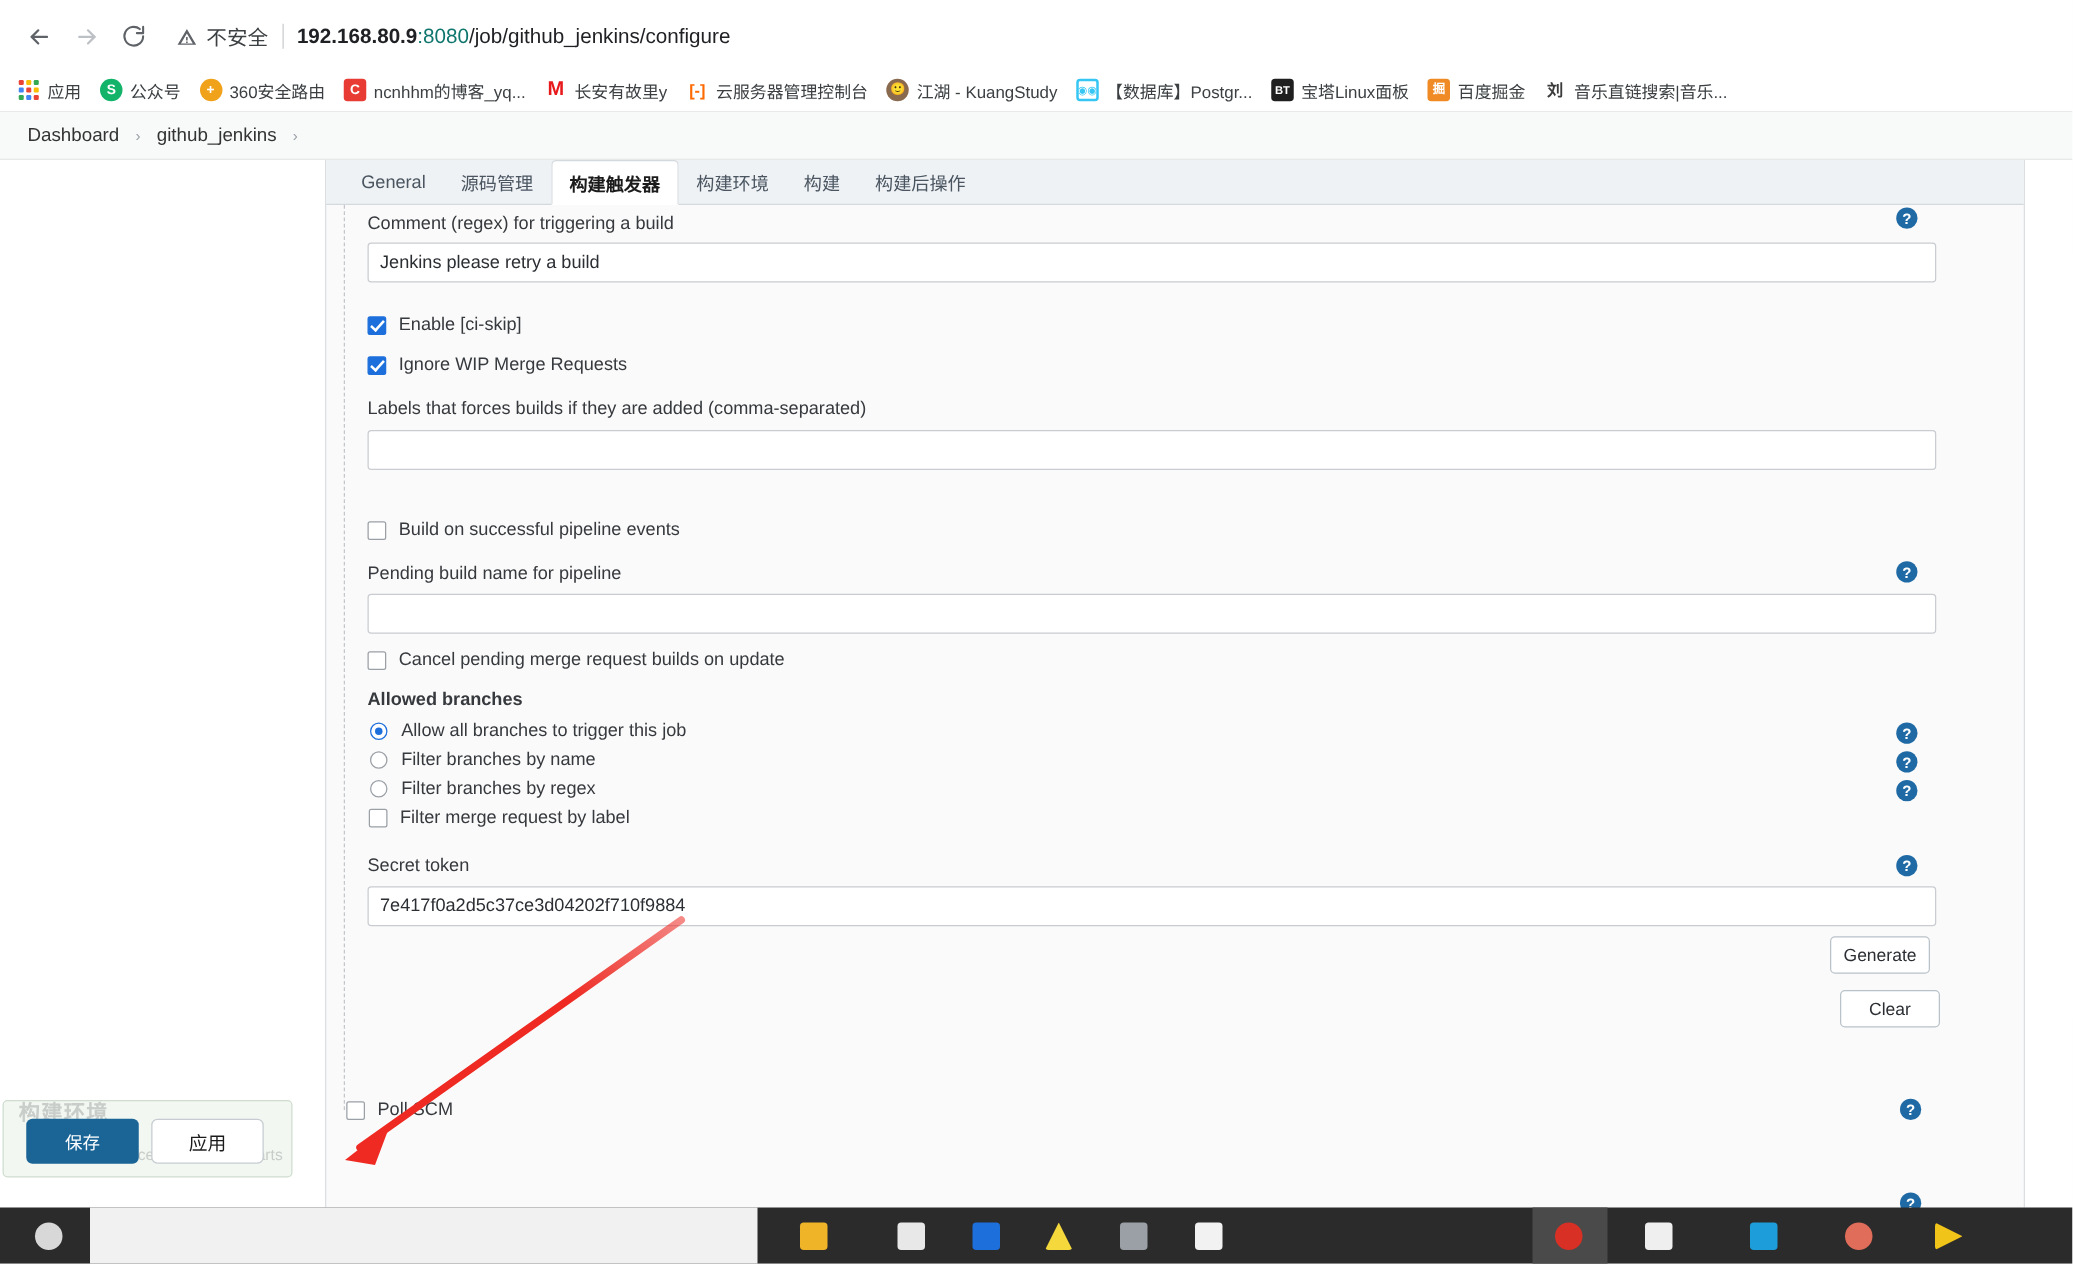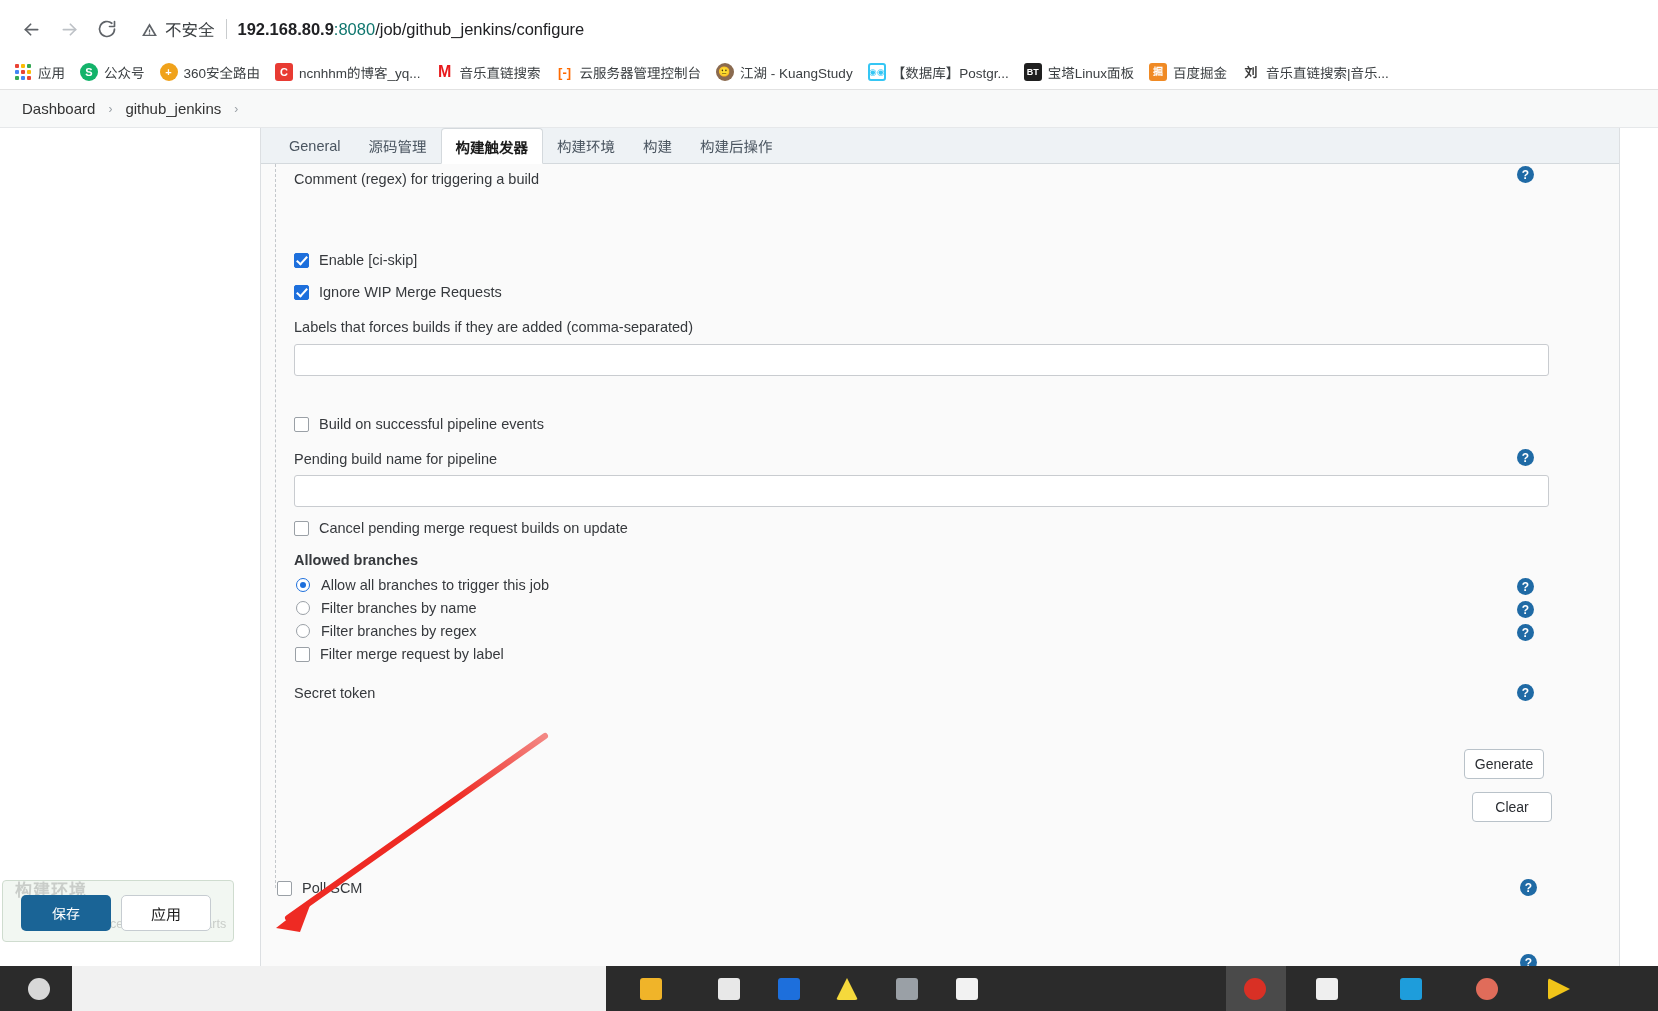--- a/index.html
+++ b/index.html
@@ -287,21 +287,21 @@
         <span class="bm-label">360安全路由</span>
       </div>
 
       <div class="bm">
         <span class="bm-ico" style="background:#e83b33;">C</span>
         <span class="bm-label">ncnhhm的博客_yq...</span>
       </div>
 
       <div class="bm">
         <span class="bm-ico" style="background:transparent;color:#e8191c;font-size:16px;font-weight:800;">M</span>
-        <span class="bm-label">音乐直链搜索</span>
+        <span class="bm-label">长安有故里y</span>
       </div>
 
       <div class="bm">
         <span class="bm-ico" style="background:transparent;color:#ff6a00;font-size:13px;font-weight:800;border:0;">[-]</span>
         <span class="bm-label">云服务器管理控制台</span>
       </div>
 
       <div class="bm">
         <span class="bm-ico" style="background:#8a6a4f;border-radius:50%;font-size:10px;">🙂</span>
         <span class="bm-label">江湖 - KuangStudy</span>
@@ -348,20 +348,21 @@
           <div class="tab active">构建触发器</div>
           <div class="tab">构建环境</div>
           <div class="tab">构建</div>
           <div class="tab">构建后操作</div>
         </div>
 
         <div class="form-body">
           <div class="section">
 
             <div class="field-label" style="position:absolute;left:18px;top:6px;">Comment (regex) for triggering a build</div>
+            <input class="txt-input" style="position: absolute; left: 18px; top: 30px;" value="Jenkins please retry a build">
 
             <div class="row-check" style="position:absolute;left:18px;top:88px;">
               <span class="cbx checked"></span>
               <span class="check-label">Enable [ci-skip]</span>
             </div>
 
             <div class="row-check" style="position:absolute;left:18px;top:120px;">
               <span class="cbx checked"></span>
               <span class="check-label">Ignore WIP Merge Requests</span>
             </div>
@@ -396,20 +397,21 @@
             <div class="row-check" style="position:absolute;left:20px;top:459px;justify-content:center;">
               <span class="rdo"></span>
               <span class="check-label">Filter branches by regex</span>
             </div>
             <div class="row-check" style="position:absolute;left:19px;top:482px;">
               <span class="cbx"></span>
               <span class="check-label">Filter merge request by label</span>
             </div>
 
             <div class="field-label" style="position:absolute;left:18px;top:520px;">Secret token</div>
+            <input class="txt-input" style="position: absolute; left: 18px; top: 545px;" value="7e417f0a2d5c37ce3d04202f710f9884">
 
             <div class="side-btn" style="left:1188px;top:585px;">Generate</div>
             <div class="side-btn" style="left:1196px;top:628px;">Clear</div>
 
             <div class="help-ico" style="left:1241px;top:2px;">?</div>
             <div class="help-ico" style="left:1241px;top:285px;">?</div>
             <div class="help-ico" style="left:1241px;top:414px;">?</div>
             <div class="help-ico" style="left:1241px;top:437px;">?</div>
             <div class="help-ico" style="left:1241px;top:460px;">?</div>
             <div class="help-ico" style="left:1241px;top:520px;">?</div>

